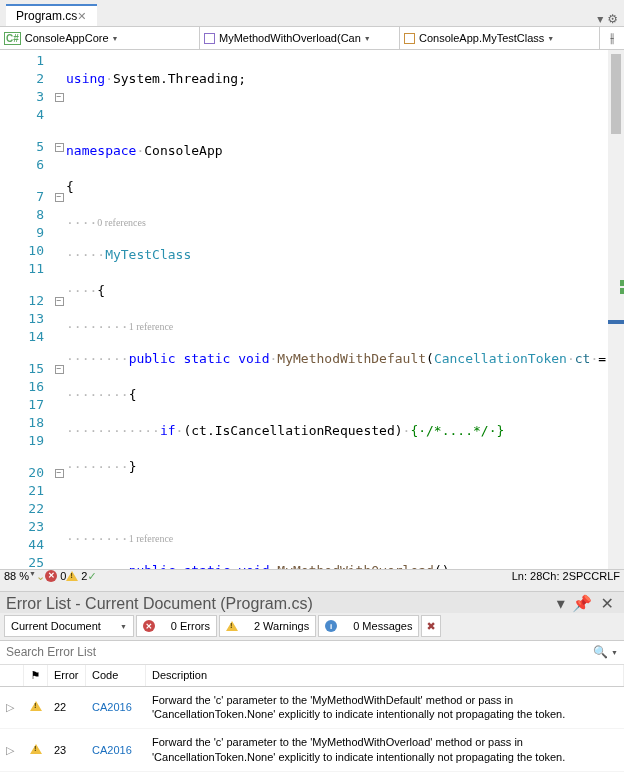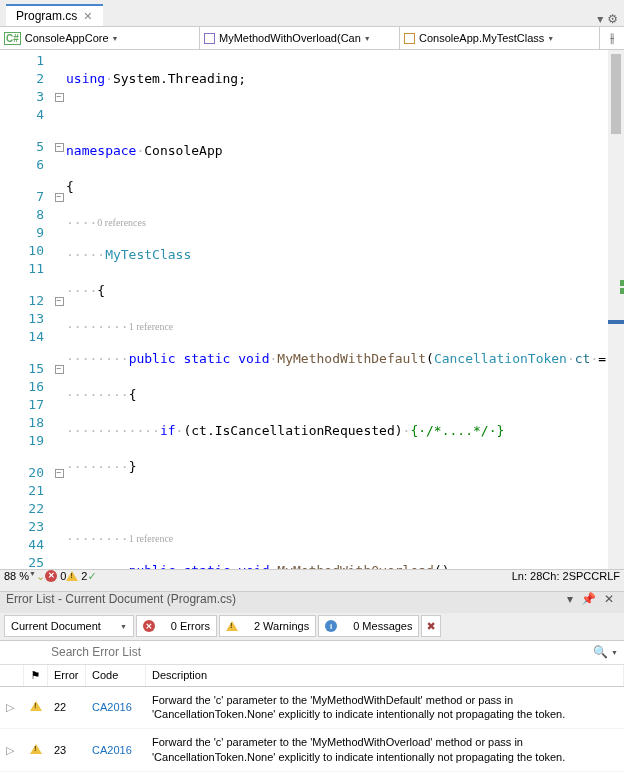--- a/index.html
+++ b/index.html
@@ -1,18 +1,18 @@
 <!DOCTYPE html>
 <html><head>
 <meta charset="utf-8">
 <style>
 * { margin: 0; padding: 0; box-sizing: border-box; }
 body { font-family: 'Segoe UI', Tahoma, sans-serif; font-size: 12px; background: #fff; width: 624px; height: 772px; overflow: hidden; display: flex; flex-direction: column; }
 .tabbar { background: #eee; height: 26px; display: flex; align-items: flex-end; padding-left: 6px; }
-.tab { background: #fff; border-top: 2px solid #4a86cf; padding: 3px 10px; display: flex; align-items: center; gap: 6px; font-size: 12px; margin-top: 44px; }
+.tab { background: #fff; border-top: 2px solid #4a86cf; padding: 3px 10px; display: flex; align-items: center; gap: 0; font-size: 12px; margin-top: 44px; }
 .tab-spacer { flex: 1; }
 .top-icons { display: flex; align-items: center; padding: 0 6px; gap: 4px; }
 .navbar { background: #fff; border-top: 1px solid #ccc; border-bottom: 1px solid #ccc; height: 24px; display: flex; align-items: center; }
 .nav-seg { flex: 1; display: flex; align-items: center; padding: 0 4px; border-right: 1px solid #ccc; height: 100%; font-size: 11px; }
 .nav-seg:last-child { border-right: none; flex: 0 0 24px; justify-content: center; }
 .nav-icon { margin-right: 4px; }
 .editor-wrap { flex: 1; display: flex; overflow: hidden; background: #fff; position: relative; }
 .gutter { width: 52px; background: #fff; text-align: right; padding-right: 8px; color: #2b91af; font-family: Consolas, monospace; font-size: 13px; line-height: 18px; padding-top: 2px; }
 .gutter div { height: 18px; }
 .fold { width: 14px; padding-top: 2px; }
@@ -28,27 +28,27 @@
 .dot { color: #b8b8b8; }
 .scrollbar { width: 16px; background: #f0f0f0; position: relative; }
 .sb-thumb { position: absolute; top: 4px; left: 3px; width: 10px; height: 80px; background: #c2c2c2; }
 .sb-mark { position: absolute; right: 0; width: 4px; height: 6px; }
 .statusbar { height: 22px; background: #eee; border-top: 1px solid #ccc; display: flex; align-items: flex-start; font-size: 11px; padding: 0 4px; }
 .statusbar .spacer { flex: 1; }
 .err-ico { width: 12px; height: 12px; border-radius: 50%; display: inline-flex; align-items: center; justify-content: center; font-size: 8px; color: #fff; font-weight: bold; }
 .err-red { background: #c94848; }
 .tri { width: 0; height: 0; border-left: 6px solid transparent; border-right: 6px solid transparent; border-bottom: 10px solid #f0c040; display: inline-block; position: relative; }
 .tri::after { content: '!'; position: absolute; left: -2px; top: 0px; font-size: 8px; color: #5a4a10; font-weight: bold; }
-.panel-hdr { background: #e6e6e6; height: 22px; display: flex; align-items: flex-start; padding: 0 6px; font-size: 12px; color: #555; border-top: 1px solid #ccc; }
+.panel-hdr { background: #e6e6e6; height: 22px; display: flex; align-items: flex-end; padding: 0 6px; font-size: 16px; color: #555; border-top: 1px solid #ccc; }
 .panel-hdr .spacer { flex: 1; }
 .panel-hdr .btn { padding: 0 4px; color: #555; cursor: pointer; }
 .panel-toolbar { background: #eee; height: 28px; display: flex; align-items: center; padding: 0 4px; gap: 2px; border-bottom: 1px solid #ccc; }
 .tb-btn { padding: 2px 6px; border: 1px solid #ccc; background: #fff; font-size: 11px; display: flex; align-items: center; gap: 16px; height: 22px; }
 .search-row { height: 24px; display: flex; align-items: center; padding: 0 6px; border-bottom: 1px solid #ddd; }
-.search-input { flex: 1; border: none; outline: none; font-size: 12px; color: #888; background: transparent; margin-left: 45px; }
+.search-input { flex: 1; border: none; outline: none; font-size: 12px; color: #888; background: transparent; }
 .tbl { width: 100%; font-size: 11px; }
 .tbl-hdr { display: flex; border-bottom: 1px solid #ccc; background: #fff; }
 .tbl-hdr > div { padding: 4px 6px; border-right: 1px solid #eee; }
 .col-exp { width: 24px; }
 .col-sev { width: 24px; text-align: center; }
 .col-line { width: 38px; }
 .col-code { width: 60px; }
 .col-desc { flex: 1; }
 .tbl-row { display: flex; border-bottom: 1px solid #f4f4f4; align-items: center; }
 .tbl-row > div { padding: 6px 6px; }

